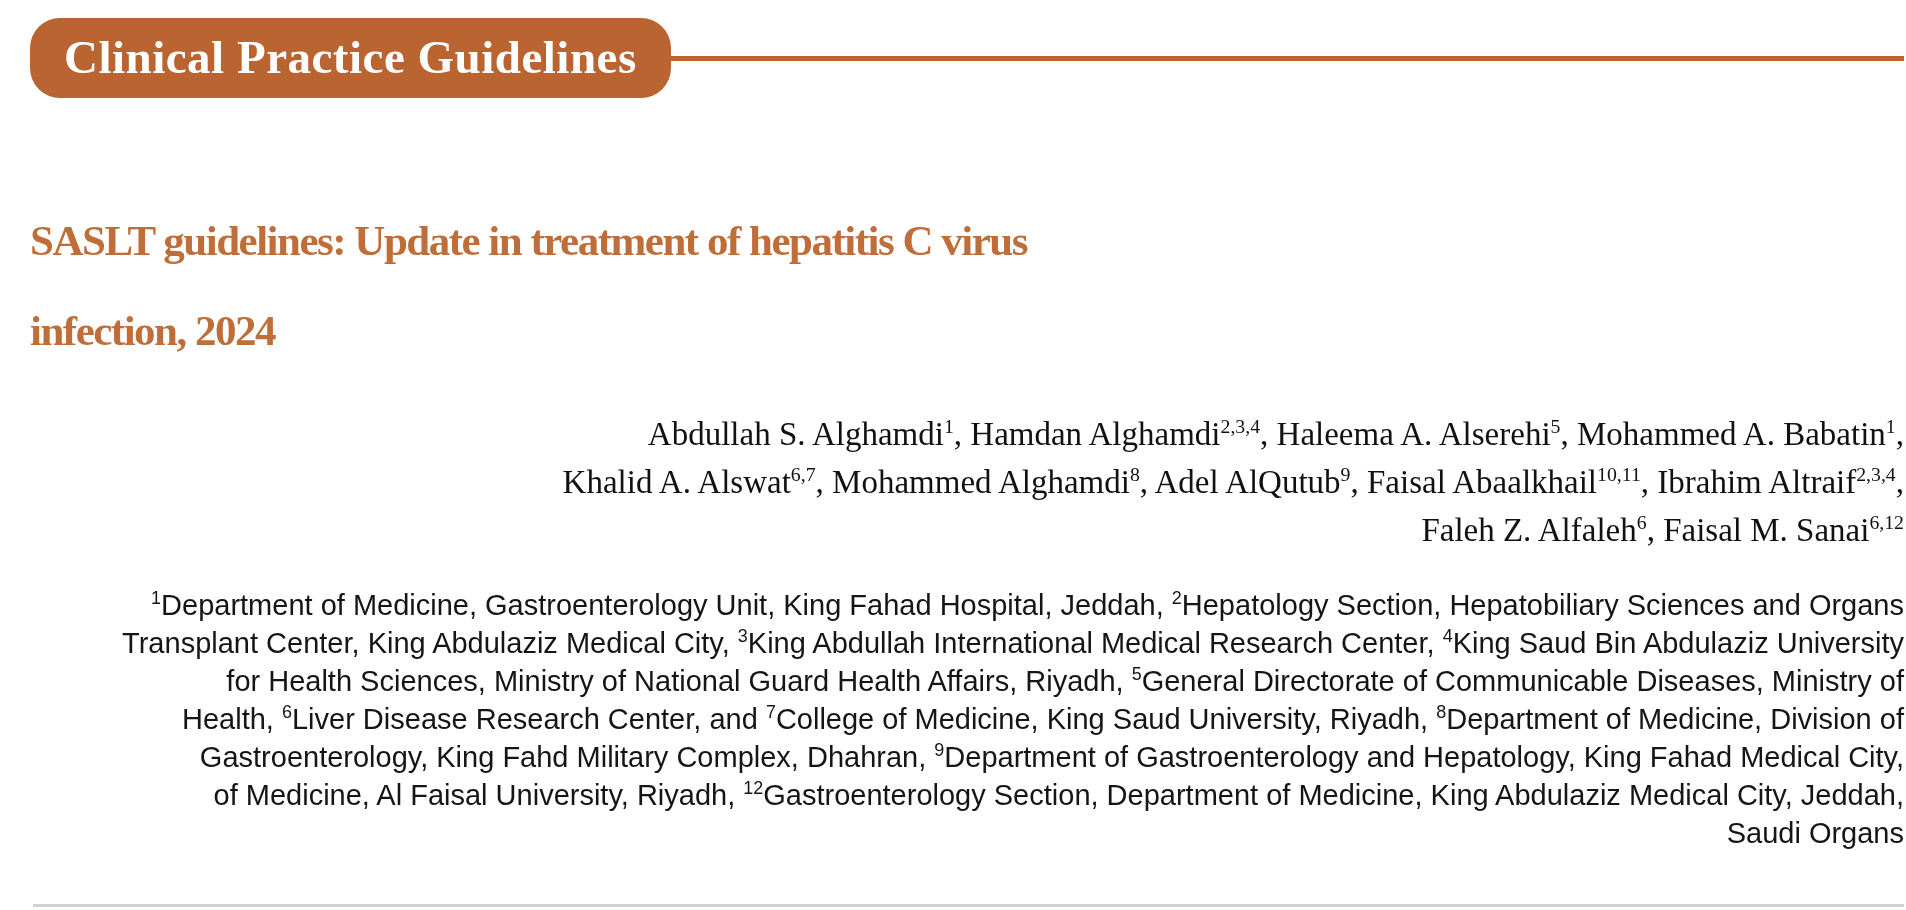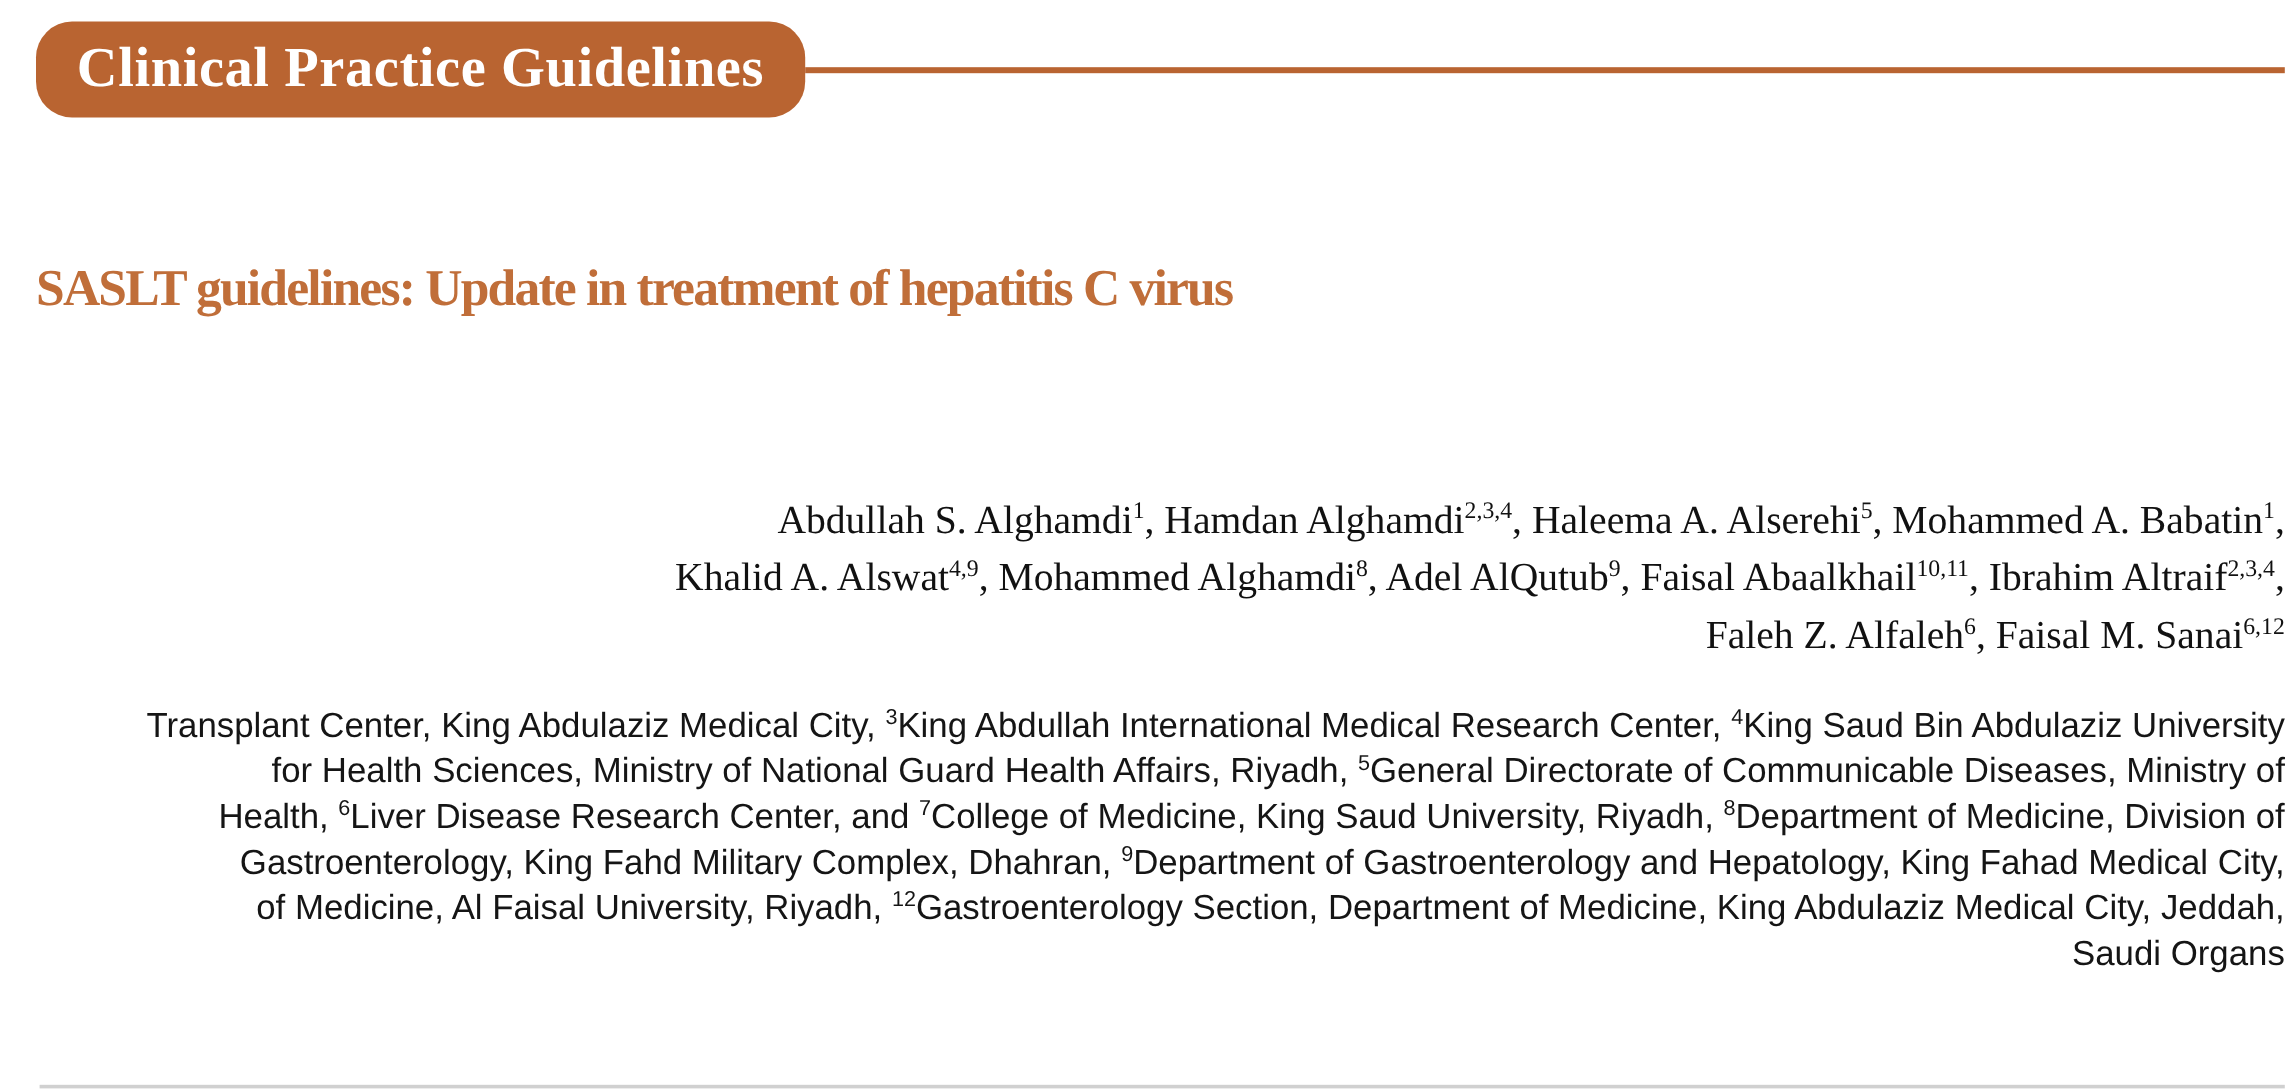--- a/index.html
+++ b/index.html
@@ -105,29 +105,31 @@
 
 <div class="page">
 
   <div class="header">
     <div class="banner">Clinical Practice Guidelines</div>
     <div class="banner-rule"></div>
   </div>
 
   <div class="article-title">
     <div class="t-line">SASLT guidelines: Update in treatment of hepatitis C virus</div>
+    <div class="t-line">infection, 2024</div>
   </div>
 
   <div class="authors">
     <div>Abdullah S. Alghamdi<sup>1</sup>, Hamdan Alghamdi<sup>2,3,4</sup>, Haleema A. Alserehi<sup>5</sup>, Mohammed A. Babatin<sup>1</sup>,</div>
-    <div>Khalid A. Alswat<sup>4,9</sup>, Mohammed Alghamdi<sup>8</sup>, Adel AlQutub<sup>9</sup>, Faisal Abaalkhail<sup>10,11</sup>, Ibrahim Altraif<sup>2,3,4</sup>,</div>
+    <div>Khalid A. Alswat<sup>6,7</sup>, Mohammed Alghamdi<sup>8</sup>, Adel AlQutub<sup>9</sup>, Faisal Abaalkhail<sup>10,11</sup>, Ibrahim Altraif<sup>2,3,4</sup>,</div>
     <div>Faleh Z. Alfaleh<sup>6</sup>, Faisal M. Sanai<sup>6,12</sup></div>
   </div>
 
   <div class="affiliations">
+    <div><sup>1</sup>Department of Medicine, Gastroenterology Unit, King Fahad Hospital, Jeddah, <sup>2</sup>Hepatology Section, Hepatobiliary Sciences and Organs</div>
     <div>Transplant Center, King Abdulaziz Medical City, <sup>3</sup>King Abdullah International Medical Research Center, <sup>4</sup>King Saud Bin Abdulaziz University</div>
     <div>for Health Sciences, Ministry of National Guard Health Affairs, Riyadh, <sup>5</sup>General Directorate of Communicable Diseases, Ministry of</div>
     <div>Health, <sup>6</sup>Liver Disease Research Center, and <sup>7</sup>College of Medicine, King Saud University, Riyadh, <sup>8</sup>Department of Medicine, Division of</div>
     <div>Gastroenterology, King Fahd Military Complex, Dhahran, <sup>9</sup>Department of Gastroenterology and Hepatology, King Fahad Medical City,</div>
     <div>of Medicine, Al Faisal University, Riyadh, <sup>12</sup>Gastroenterology Section, Department of Medicine, King Abdulaziz Medical City, Jeddah,</div>
     <div>Saudi Organs</div>
   </div>
 
   <div class="footer-divider"></div>
 

